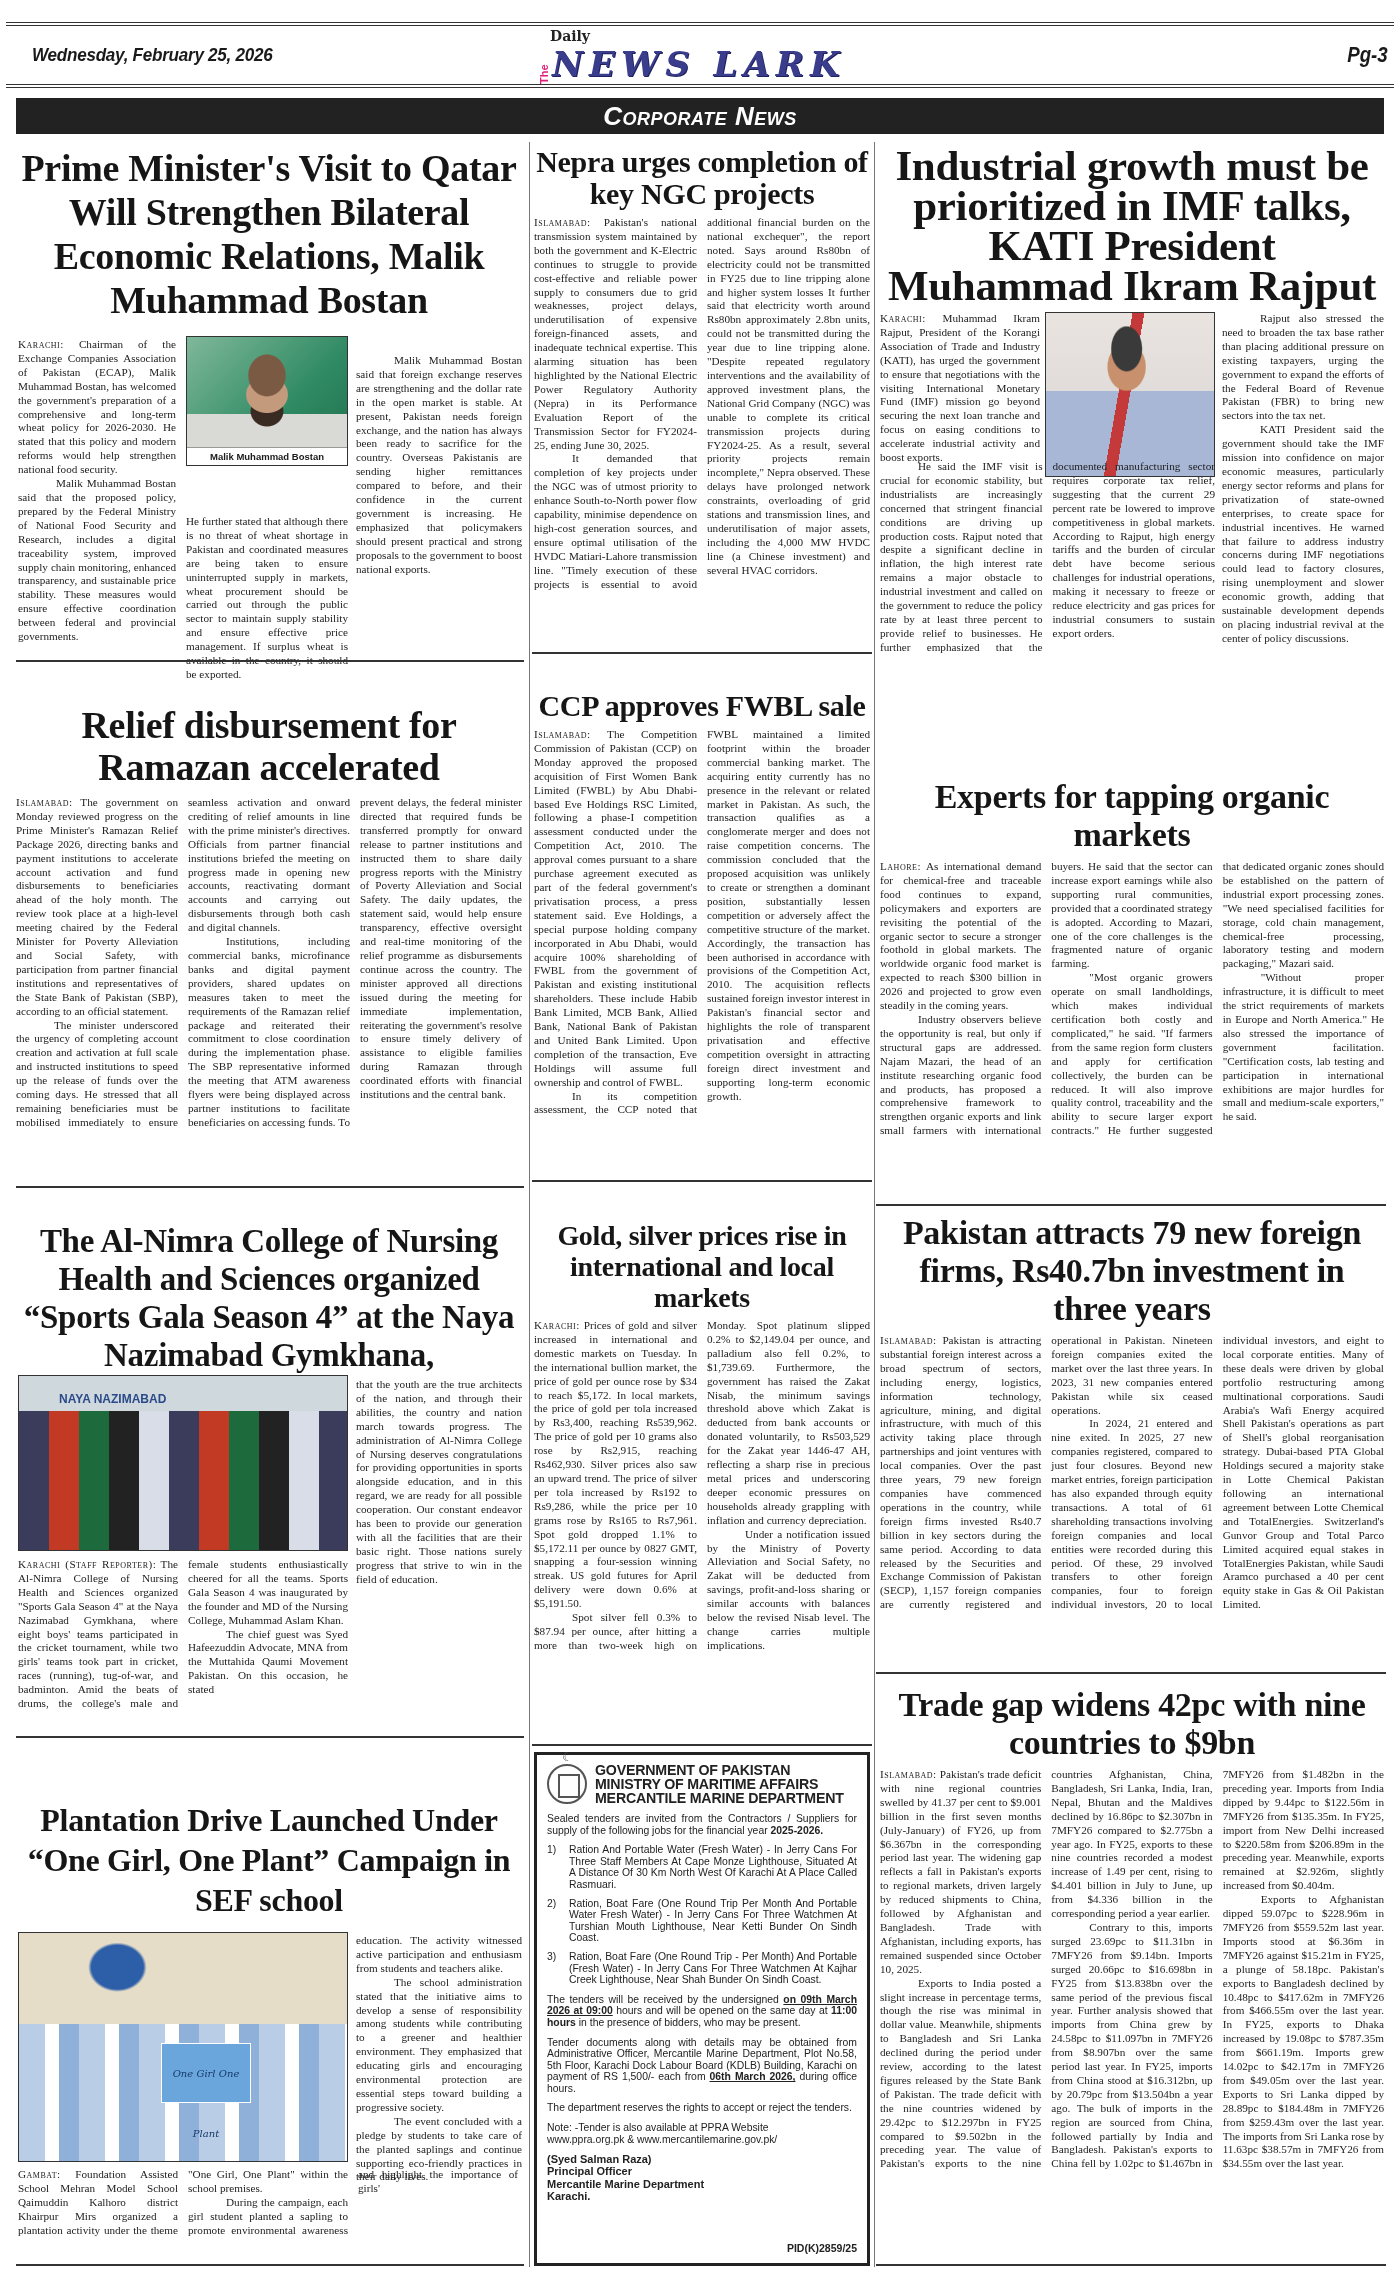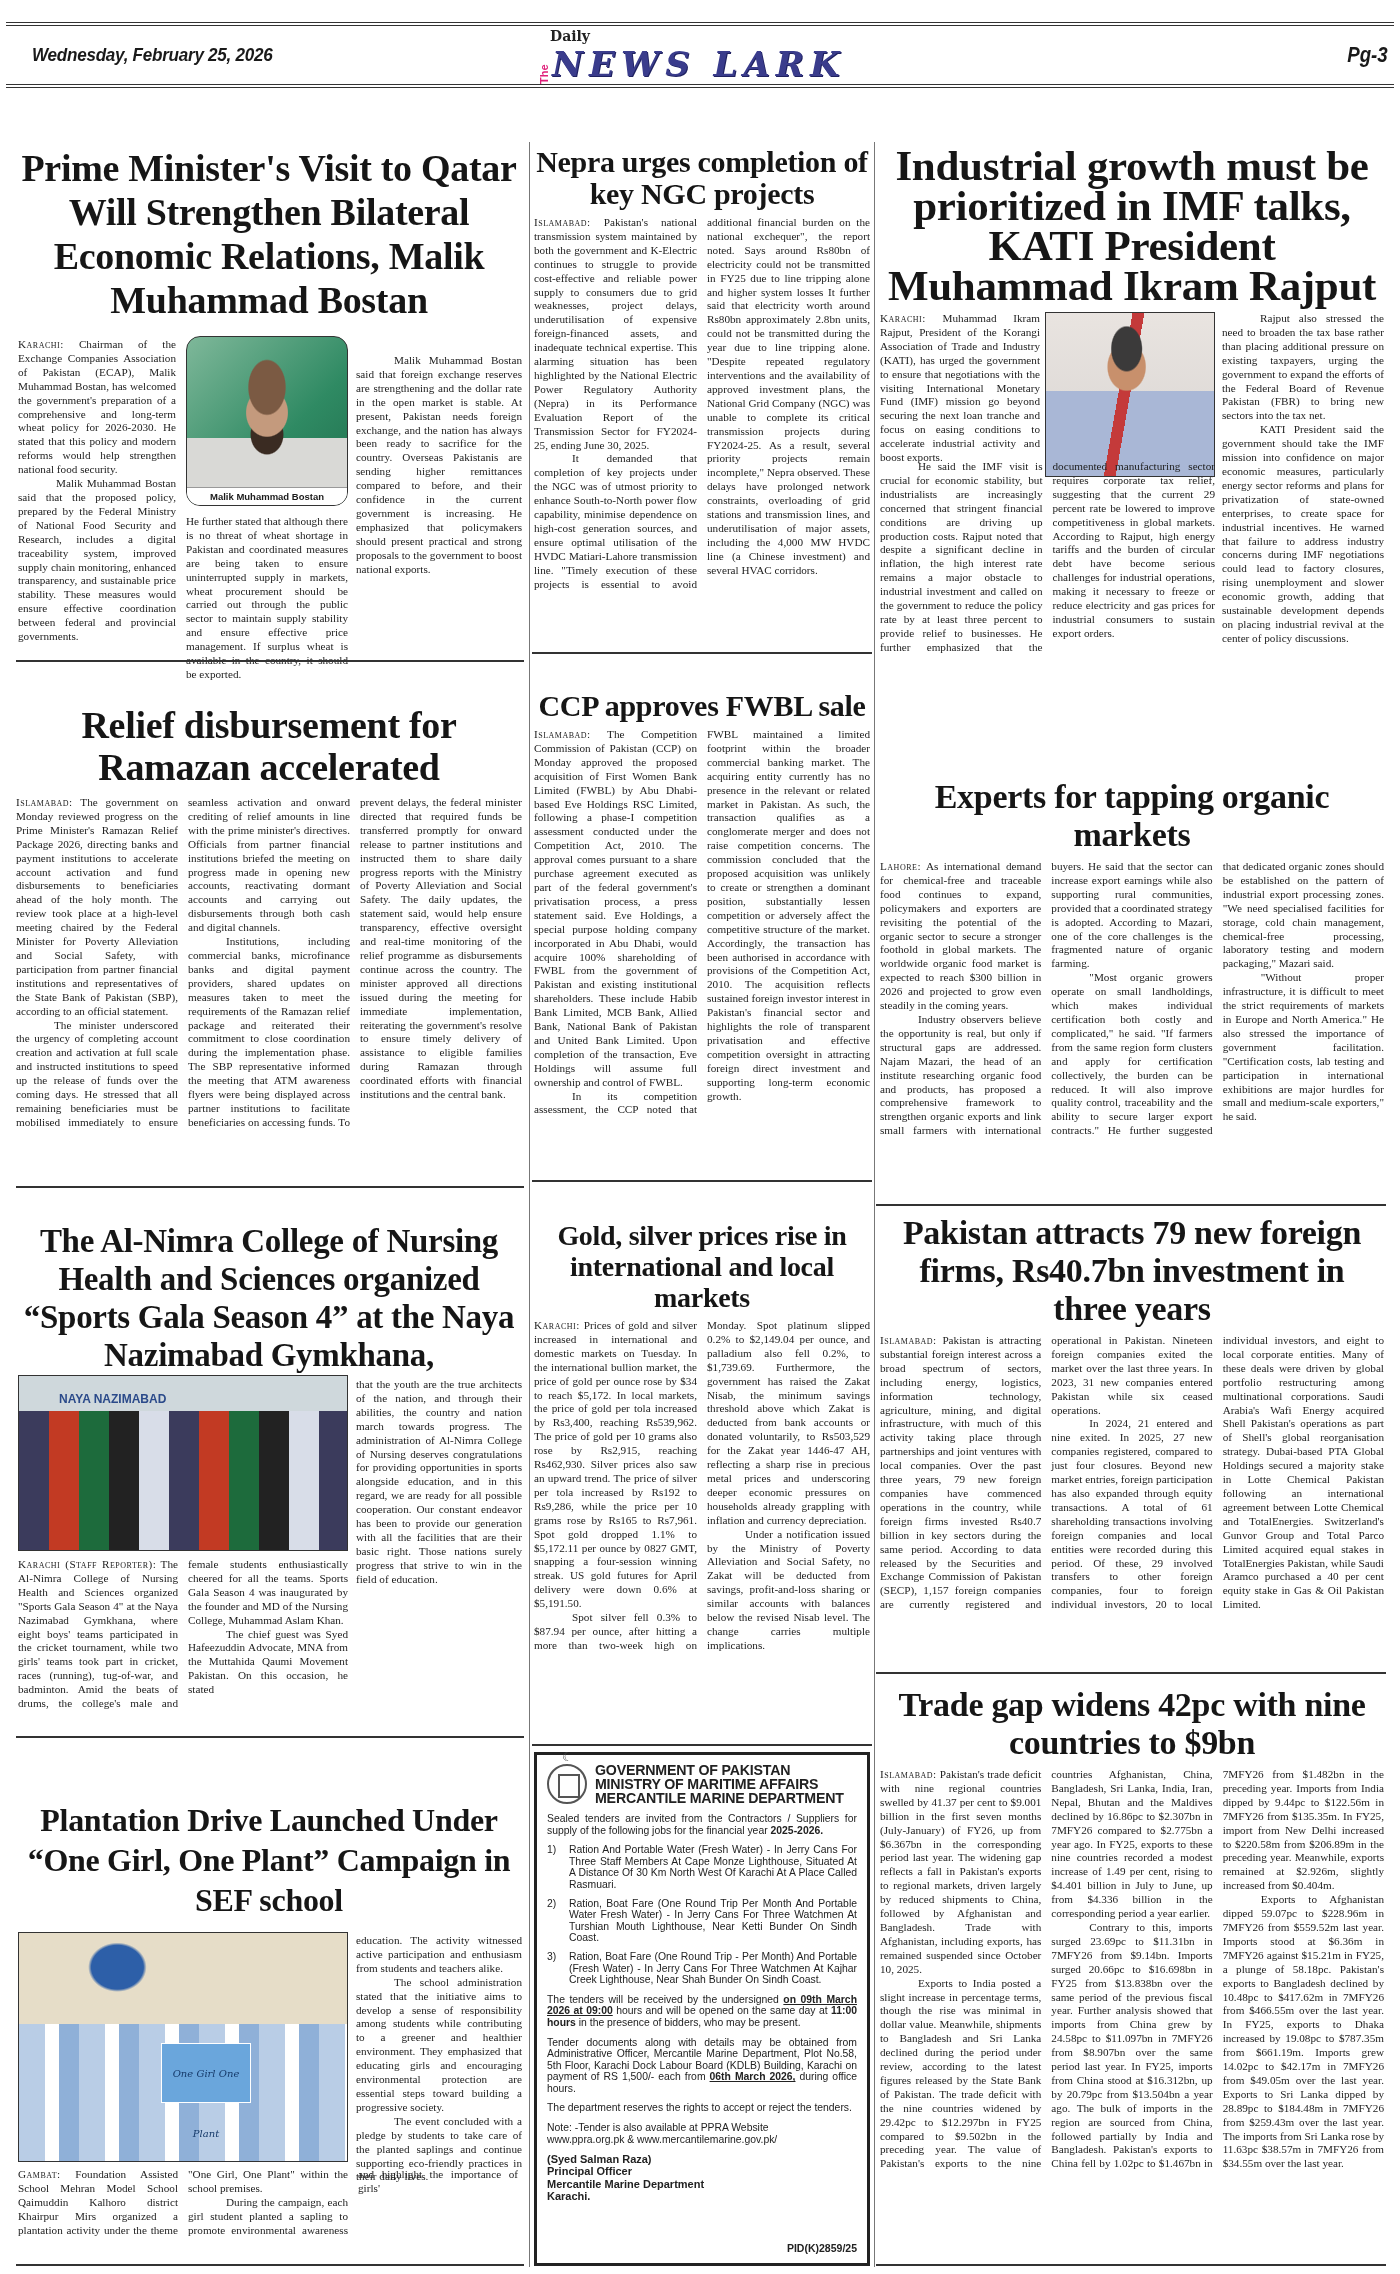--- a/index.html
+++ b/index.html
@@ -65,33 +65,34 @@
   <div class="masthead">
     <div class="mh-date">Wednesday, February 25, 2026</div>
     <div class="logo">
       <span class="logo-daily">Daily</span>
       <span class="logo-the">The</span>
       <span class="logo-name">NEWS LARK</span>
     </div>
     <div class="mh-page">Pg-3</div>
   </div>
 
+  <div class="section-bar">Corporate News</div>
 
   <div class="vrule" style="left:529px; top:142px; height:2125px;"></div>
   <div class="vrule" style="left:874px; top:142px; height:2125px;"></div>
 
   <div class="art" style="left:16px; top:146px; width:506px;">
     <h1 class="headline" style="font-size:38px; line-height:44px;">Prime Minister's Visit to Qatar Will Strengthen Bilateral Economic Relations, Malik Muhammad Bostan</h1>
   </div>
   <div class="art body" style="left:18px; top:338px; width:158px;">
     <p><span class="dateline">Karachi:</span> <span>Chairman of the Exchange Companies Association of Pakistan (ECAP), Malik Muhammad Bostan, has welcomed the government's preparation of a comprehensive and long-term wheat policy for 2026-2030. He stated that this policy and modern reforms would help strengthen national food security.</span></p>
     <p>Malik Muhammad Bostan said that the proposed policy, prepared by the Federal Ministry of National Food Security and Research, includes a digital traceability system, improved supply chain monitoring, enhanced transparency, and sustainable price stability. These measures would ensure effective coordination between federal and provincial governments.</p>
   </div>
   <div class="art" style="left:186px; top:336px; width:162px; height:170px;">
-    <div class="photo ph-bostan" style="width:162px; height:170px;border-radius:14px;">
+    <div class="photo ph-bostan" style="width:162px; height:130px;">
       <div class="caption-box">Malik Muhammad Bostan</div>
     </div>
   </div>
   <div class="art body" style="left:186px; top:515px; width:162px;">
     <p>He further stated that although there is no threat of wheat shortage in Pakistan and coordinated measures are being taken to ensure uninterrupted supply in markets, wheat procurement should be carried out through the public sector to maintain supply stability and ensure effective price management. If surplus wheat is available in the country, it should be exported.</p>
   </div>
 
   <div class="art body" style="left:356px; top:354px; width:166px;">
     <p style="text-indent:38px;">Malik Muhammad Bostan said that foreign exchange reserves are strengthening and the dollar rate in the open market is stable. At present, Pakistan needs foreign exchange, and the nation has always been ready to sacrifice for the country. Overseas Pakistanis are sending higher remittances compared to before, and their confidence in the current government is increasing. He emphasized that policymakers should present practical and strong proposals to the government to boost national exports.</p>
   </div>

